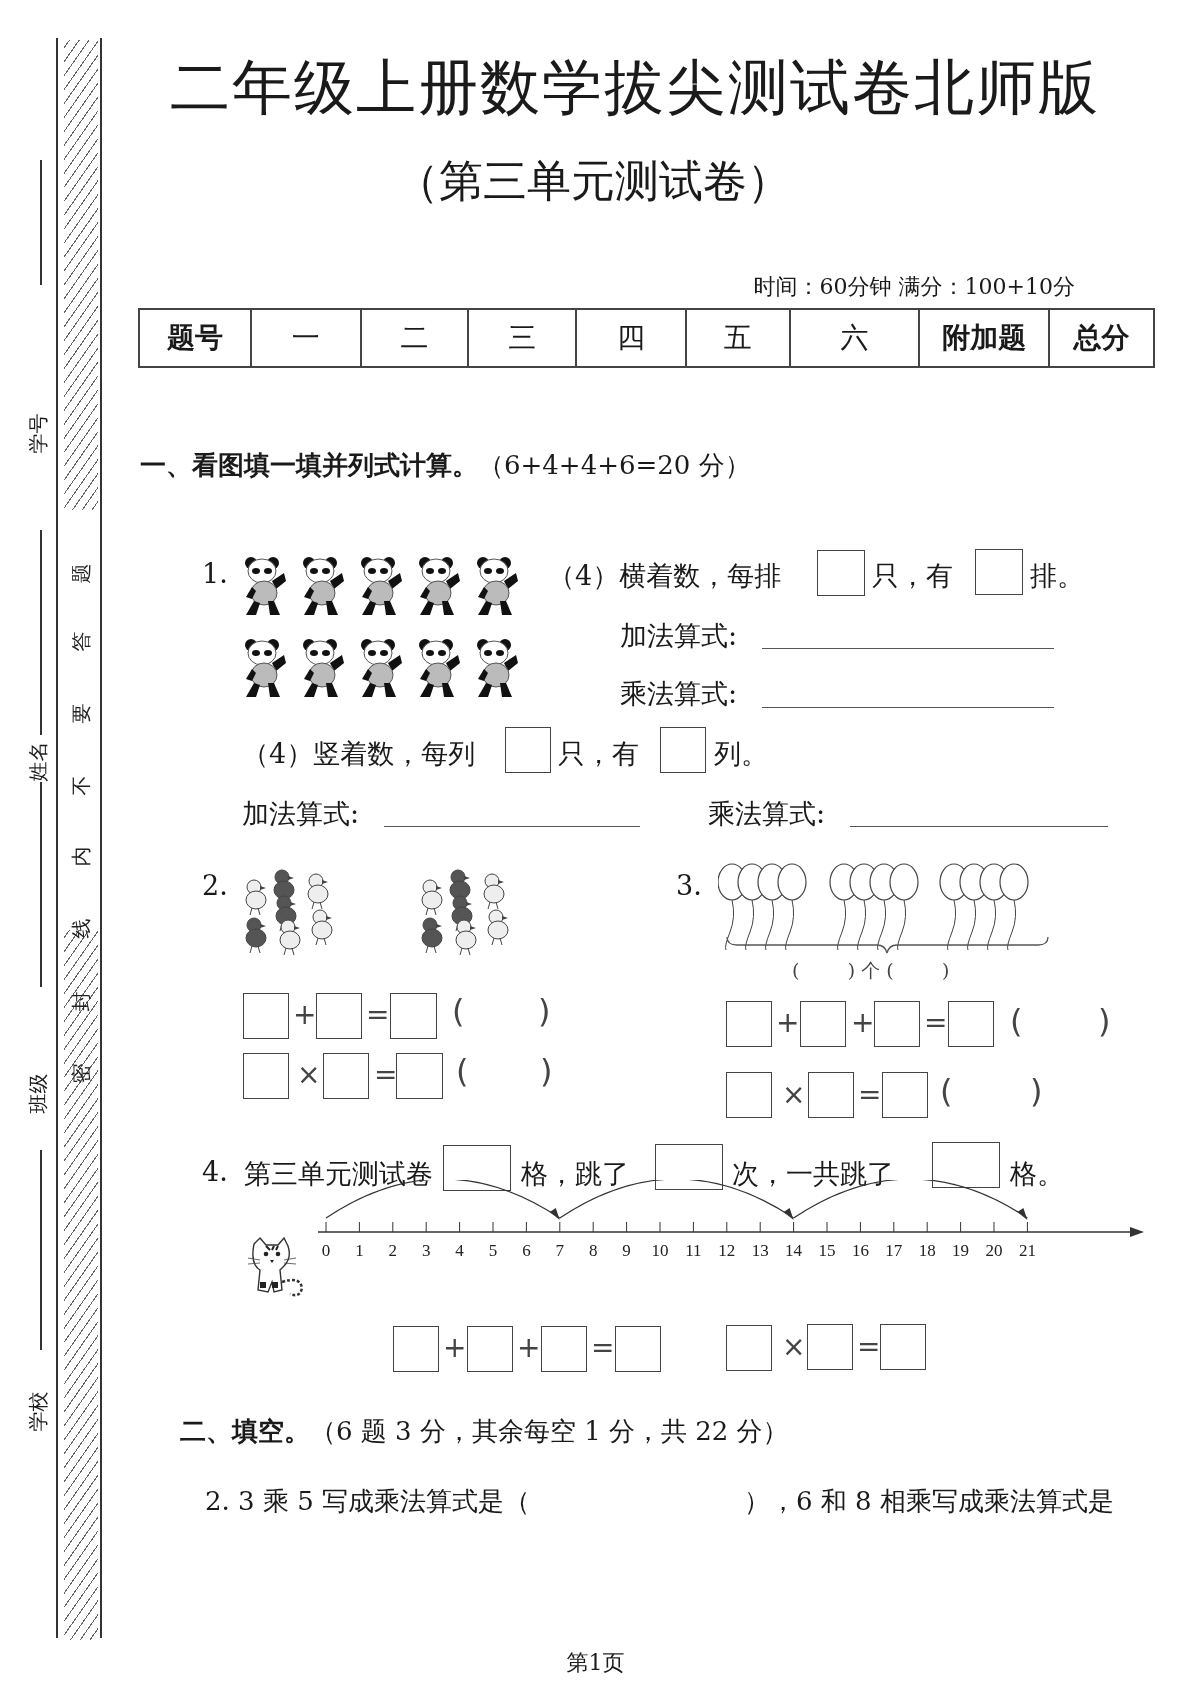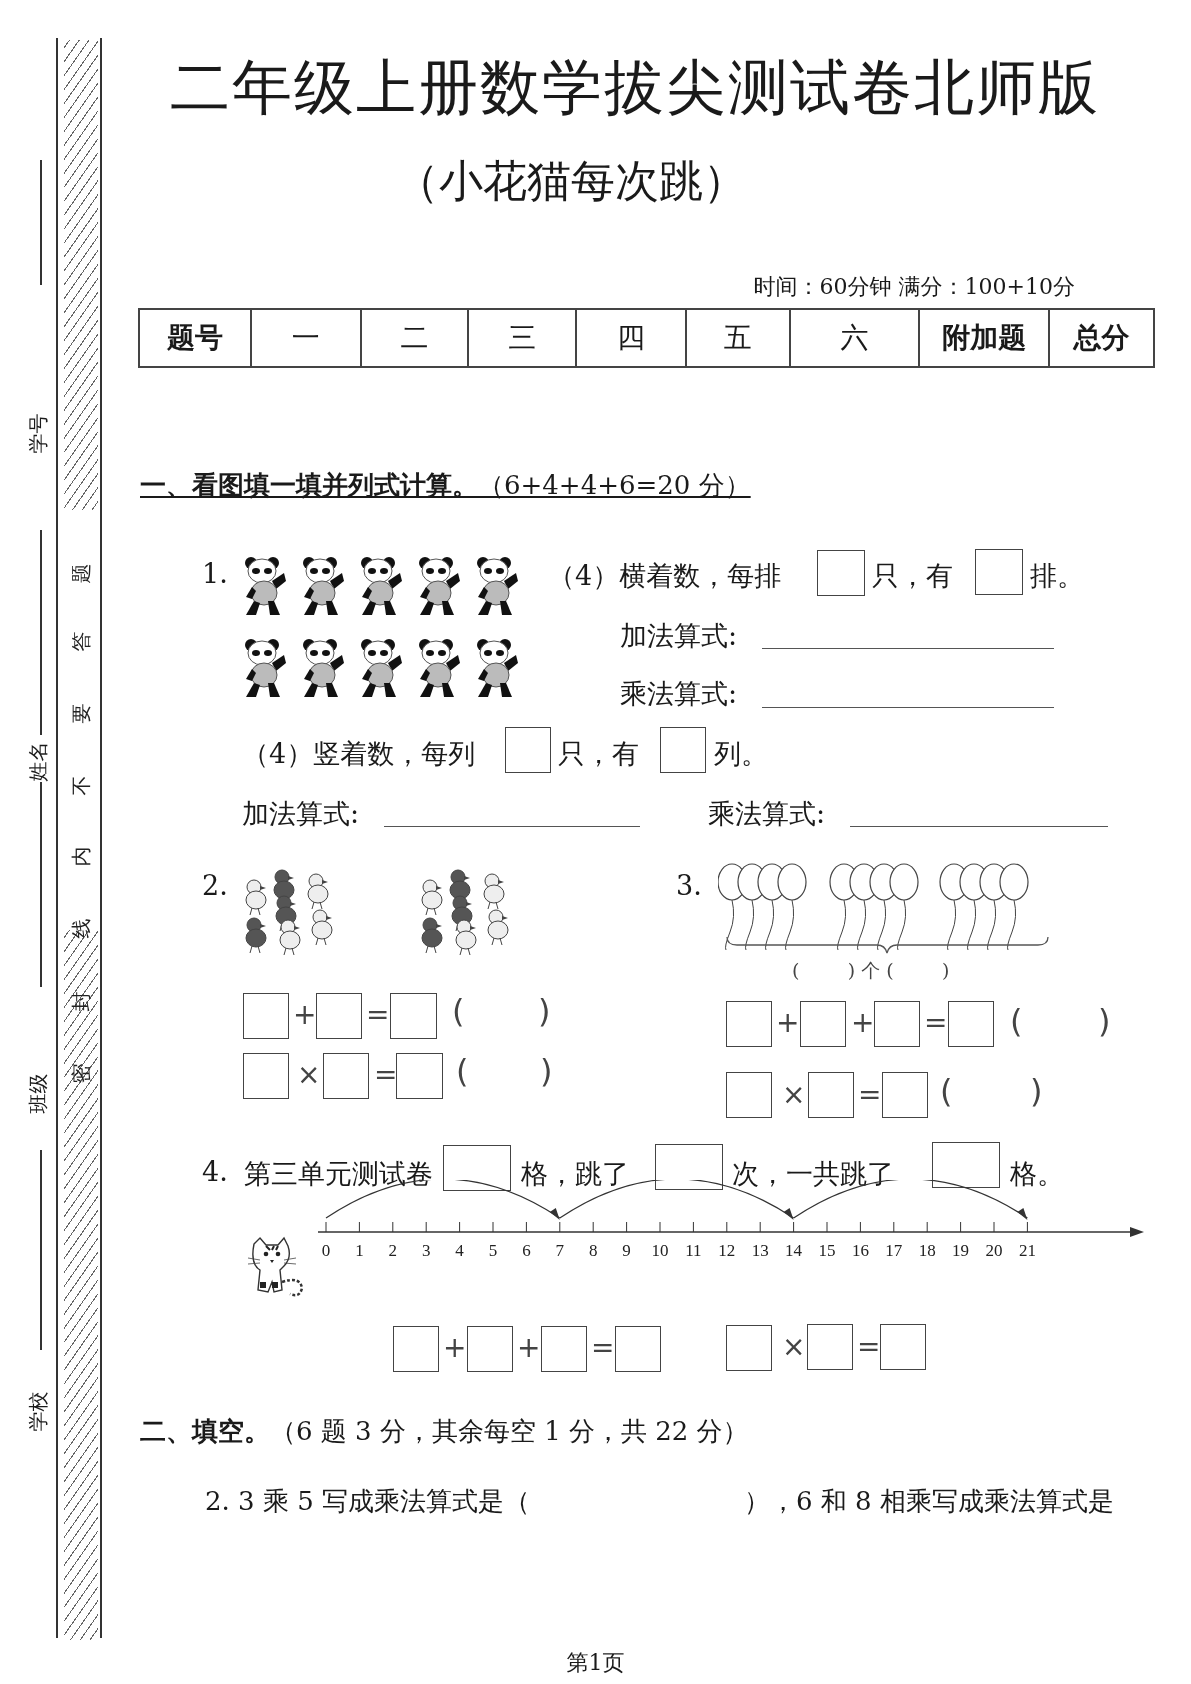--- a/index.html
+++ b/index.html
@@ -70,21 +70,21 @@
   <div class="info-label" style="top:748px;">姓名</div>
   <div class="info-line" style="top:782px;height:205px;"></div>
 
   <div class="info-label" style="top:1080px;">班级</div>
   <div class="info-line" style="top:1150px;height:200px;"></div>
 
   <div class="info-label" style="top:1398px;">学校</div>
 </div>
 
 <h1 class="title">二年级上册数学拔尖测试卷北师版</h1>
-<div class="subtitle">（小花猫每次跳）</div>
+<div class="subtitle">（第三单元测试卷）</div>
 <div class="meta">时间：60分钟  满分：100+10分</div>
 
 <table class="score">
   <colgroup>
     <col style="width:112px">
       <col style="width:110px">
       <col style="width:108px">
       <col style="width:108px">
     <col style="width:110px">
       <col style="width:104px">
@@ -100,21 +100,21 @@
     <td style="font-weight:normal">三</td>
     <td style="font-weight:normal">四</td>
     <td style="font-weight:normal">五</td>
     <td style="font-weight:normal">六</td>
     <td>附加题</td>
     <td>总分</td>
   </tr>
 </tbody>
   </table>
 
-<div class="sec-head" style="top:468px;text-decoration:underline;">
+<div class="sec-head" style="top:448px;">
   <b>一、看图填一填并列式计算。</b><span>（6+4+4+6=20 分）</span>
 </div>
 
 <div class="txt" style="left:202px;top:558px;">1.</div>
 <div class="panda-grid" id="pandaGrid">
     <div><svg width="50" height="62" viewBox="0 0 50 62">
         <circle cx="11" cy="8" r="6" fill="#111"></circle>
         <circle cx="33" cy="8" r="6" fill="#111"></circle>
         <ellipse cx="22" cy="16" rx="14" ry="12" fill="#fff" stroke="#555"></ellipse>
         <ellipse cx="16" cy="16" rx="4" ry="3" fill="#111"></ellipse>
@@ -498,20 +498,20 @@
 <div class="box" style="left:541px;top:1326px;width:46px;height:46px;"></div>
 <div class="op" style="left:591px;top:1331px;">=</div>
 <div class="box" style="left:615px;top:1326px;width:46px;height:46px;"></div>
 
 <div class="box" style="left:726px;top:1325px;width:46px;height:46px;"></div>
 <div class="op" style="left:782px;top:1330px;">×</div>
 <div class="box" style="left:807px;top:1324px;width:46px;height:46px;"></div>
 <div class="op" style="left:857px;top:1330px;">=</div>
 <div class="box" style="left:880px;top:1324px;width:46px;height:46px;"></div>
 
-<div class="sec-head" style="top:1414px;">
+<div class="sec-head" style="top:1414px;margin-left:40px;">
   <b>二、填空。</b><span>（6 题 3 分，其余每空 1 分，共 22 分）</span>
 </div>
 <div class="txt" style="left:205px;top:1484px;font-size:26px;">2. 3 乘 5 写成乘法算式是（</div>
 <div class="uline" style="left:558px;top:1512px;width:180px;border:none;"></div>
 <div class="txt" style="left:744px;top:1484px;font-size:26px;">），6 和 8 相乘写成乘法算式是</div>
 
 <div class="footer">第1页</div>
 
 </body></html>

